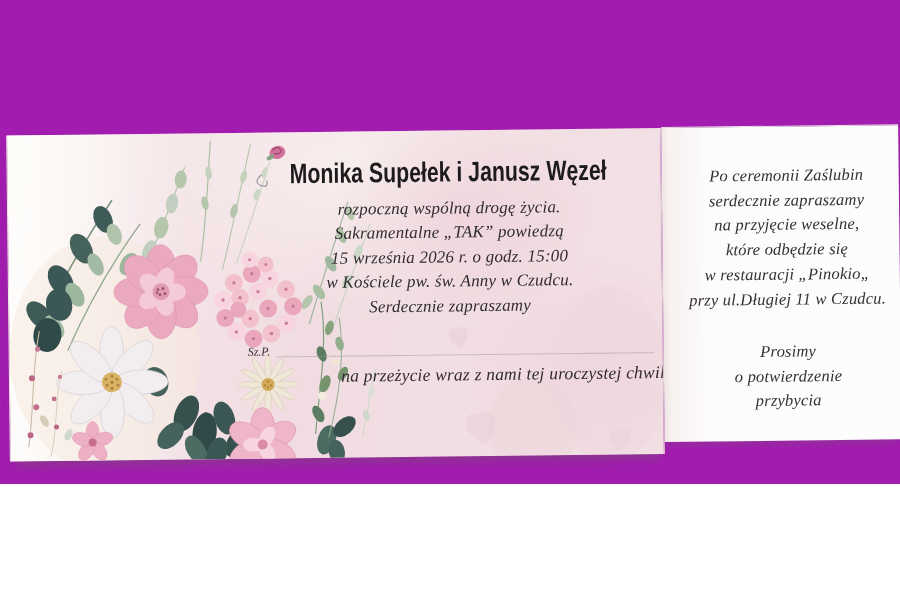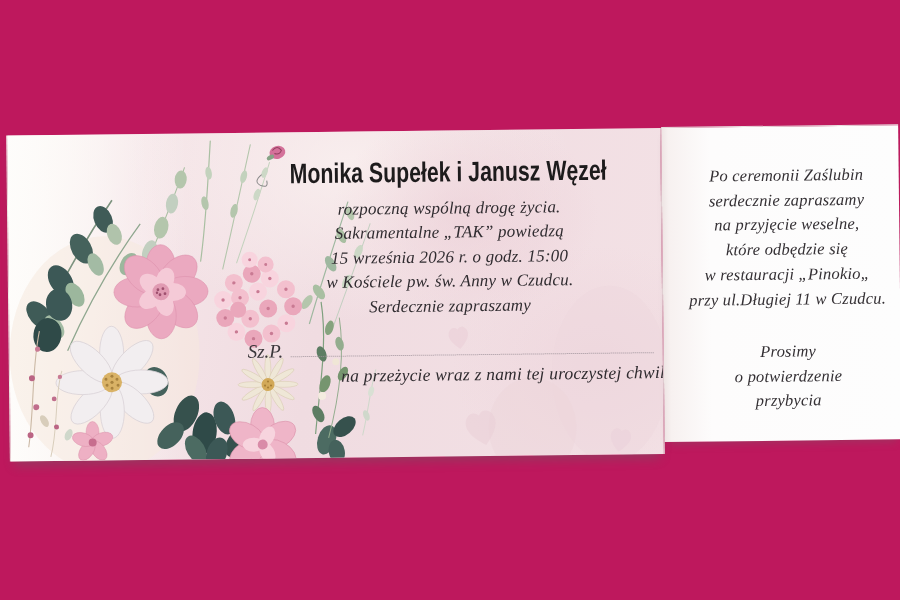--- a/index.html
+++ b/index.html
@@ -1,17 +1,17 @@
 <!DOCTYPE html>
 <html><head>
 <meta charset="utf-8">
 <style>
   html,body{margin:0;padding:0;}
   .stage{
-    position:relative;width:900px;height:600px;background:#be185d;overflow:hidden;
+    position:relative;width:900px;height:484px;background:#a21caf;overflow:hidden;
     font-family:"Liberation Serif", serif;
   }
   .card{
     position:absolute;left:8px;top:135px;width:892px;height:326px;
     transform:rotate(-0.65deg);transform-origin:40px 160px;
   }
   
   .panel-pink{
     position:absolute;left:0;top:0;width:653px;height:326px;overflow:hidden;
     background:
@@ -36,21 +36,21 @@
     font-size:28px;line-height:36px;color:#1d1b1c;letter-spacing:0;
     transform:scaleX(.76);transform-origin:center;white-space:nowrap;
   }
   .iline{
     font-style:italic;font-size:17px;line-height:24.4px;color:#302c30;letter-spacing:.2px;
   }
   .invite-body{margin-top:6px;}
   .szp-row{
     position:absolute;left:238px;right:9px;top:205px;z-index:2;display:flex;align-items:flex-end;height:24px;
   }
-  .szp-label{font-style:italic;font-size:19px;color:#3a363a;line-height:20px;}
+  .szp-label{font-style:italic;font-size:12px;color:#3a363a;line-height:20px;}
   .dotline{
     flex:1;margin:0 0 4px 7px;height:0;border-bottom:1.4px dotted #9d9199;opacity:.95;
   }
   .closing{
     position:absolute;left:326px;width:344px;top:234px;z-index:2;text-align:center;
     font-style:italic;font-size:17.5px;color:#2f2b2f;letter-spacing:.2px;
   }
   
   .panel-white{
     position:absolute;left:655px;top:-1px;width:237px;height:314px;

